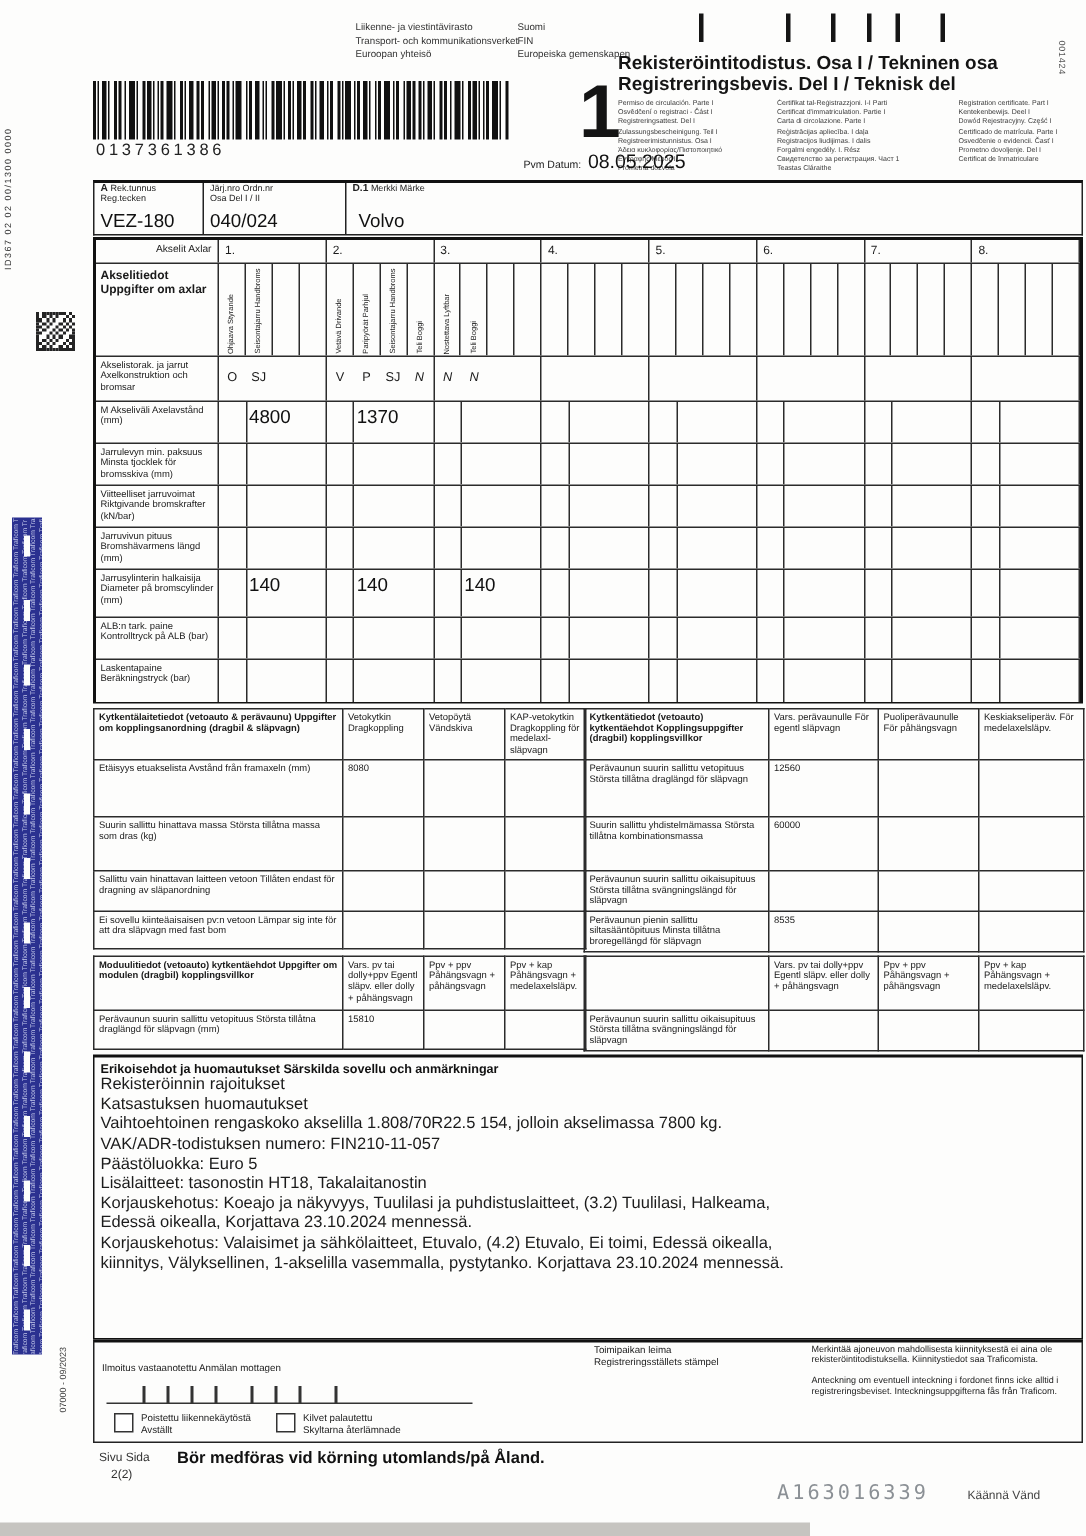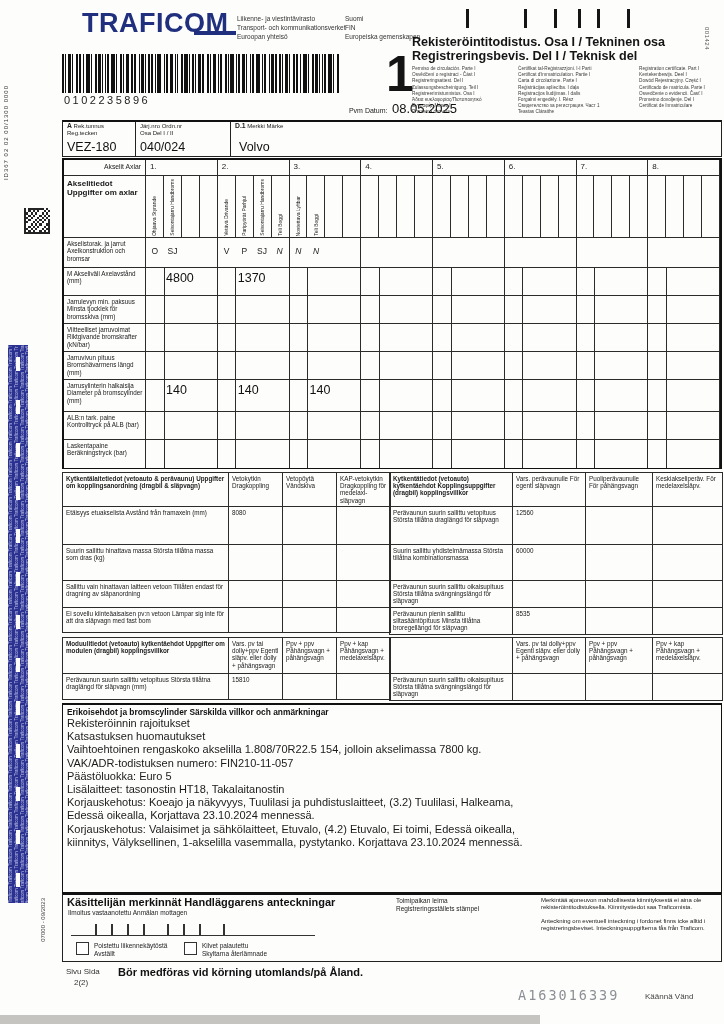--- a/index.html
+++ b/index.html
@@ -94,24 +94,20 @@
   .carry-note{left:118px;top:966px;font-size:11px;font-weight:bold;line-height:13.5px;color:#111;}
   .serial{left:518px;top:987px;font-family:"DejaVu Sans Mono",monospace;font-size:13.5px;letter-spacing:2px;color:#8b9095;}
   .turn{left:645px;top:992px;font-size:8px;color:#444;}
   .scan-edge{left:0;top:1015px;width:540px;height:9px;background:#c6c4c0;}
 </style>
 </head>
 <body>
 
 <div class="page">
 
-  <div class="abs logo">
-    <span>TRAFICOM</span>
-    <div class="abs logo-dash"></div>
-  </div>
   <div class="abs agency">
       <div>Liikenne- ja viestintävirasto</div>
       <div>Transport- och kommunikationsverket</div>
       <div>Euroopan yhteisö</div>
     </div>
   <div class="abs country">
       <div>Suomi</div>
       <div>FIN</div>
       <div>Europeiska gemenskapen</div>
     </div>
@@ -234,21 +230,21 @@
       <span style="width: 1px; margin-right: 3px;"></span>
       <span style="width: 2px; margin-right: 1px;"></span>
       <span style="width: 3px; margin-right: 1px;"></span>
       <span style="width: 1px; margin-right: 2px;"></span>
       <span style="width: 1px; margin-right: 1px;"></span>
       <span style="width: 2px; margin-right: 2px;"></span>
       <span style="width: 4px; margin-right: 1px;"></span>
       <span style="width: 1px; margin-right: 3px;"></span>
       <span style="width: 2px; margin-right: 1px;"></span>
     </div>
-  <div class="abs barcode-number">0102235896</div>
+  <div class="abs barcode-number">0137361386</div>
   <div class="abs date-block">
     <span class="date-label">Pvm Datum:</span>
     <span class="date-value">08.05.2025</span>
   </div>
 
   <div class="abs side-code-top v-up">ID367 02 02 00/1300 0000</div>
   <div class="abs datamatrix" id="datamatrix">
       <div class="dm-cell" style="left: 0px; top: 0px; width: 2.2px; height: 2.2px;"></div>
       <div class="dm-cell" style="left: 4.4px; top: 0px; width: 2.2px; height: 2.2px;"></div>
       <div class="dm-cell" style="left: 6.6px; top: 0px; width: 2.2px; height: 2.2px;"></div>
@@ -861,37 +857,36 @@
     <tr style="height:26px">
       <td class="rlabel">Perävaunun suurin sallittu oikaisupituus Största tillåtna svängningslängd för släpvagn</td>
       <td class="fval"></td>
       <td class="fval"></td>
       <td class="fval"></td>
     </tr>
   </tbody>
     </table>
 
   <div class="abs remarks-box">
-    <div class="remarks-header">Erikoisehdot ja bromscylinder Särskilda villkor och anmärkningar</div>
+    <div class="remarks-header">Erikoisehdot ja huomautukset Särskilda sovellu och anmärkningar</div>
     <div id="remarkLines">
         <div class="remark-line">Rekisteröinnin rajoitukset</div>
         <div class="remark-line">Katsastuksen huomautukset</div>
         <div class="remark-line">Vaihtoehtoinen rengaskoko akselilla 1.808/70R22.5 154, jolloin akselimassa 7800 kg.</div>
         <div class="remark-line">VAK/ADR-todistuksen numero: FIN210-11-057</div>
         <div class="remark-line">Päästöluokka: Euro 5</div>
         <div class="remark-line">Lisälaitteet: tasonostin HT18, Takalaitanostin</div>
         <div class="remark-line">Korjauskehotus: Koeajo ja näkyvyys, Tuulilasi ja puhdistuslaitteet, (3.2) Tuulilasi, Halkeama,</div>
         <div class="remark-line">Edessä oikealla, Korjattava 23.10.2024 mennessä.</div>
         <div class="remark-line">Korjauskehotus: Valaisimet ja sähkölaitteet, Etuvalo, (4.2) Etuvalo, Ei toimi, Edessä oikealla,</div>
         <div class="remark-line">kiinnitys, Välyksellinen, 1-akselilla vasemmalla, pystytanko. Korjattava 23.10.2024 mennessä.</div>
       </div>
   </div>
 
   <div class="abs handler-box">
-    <div class="handler-header">Käsittelijän merkinnät Handläggarens anteckningar</div>
     <div class="received-label">Ilmoitus vastaanotettu Anmälan mottagen</div>
     <div class="received-line"></div>
     <div id="receivedTicks">
         <div class="rtick" style="left: 32px;"></div>
         <div class="rtick" style="left: 48px;"></div>
         <div class="rtick" style="left: 64px;"></div>
         <div class="rtick" style="left: 80px;"></div>
         <div class="rtick" style="left: 104px;"></div>
         <div class="rtick" style="left: 120px;"></div>
         <div class="rtick" style="left: 136px;"></div>

